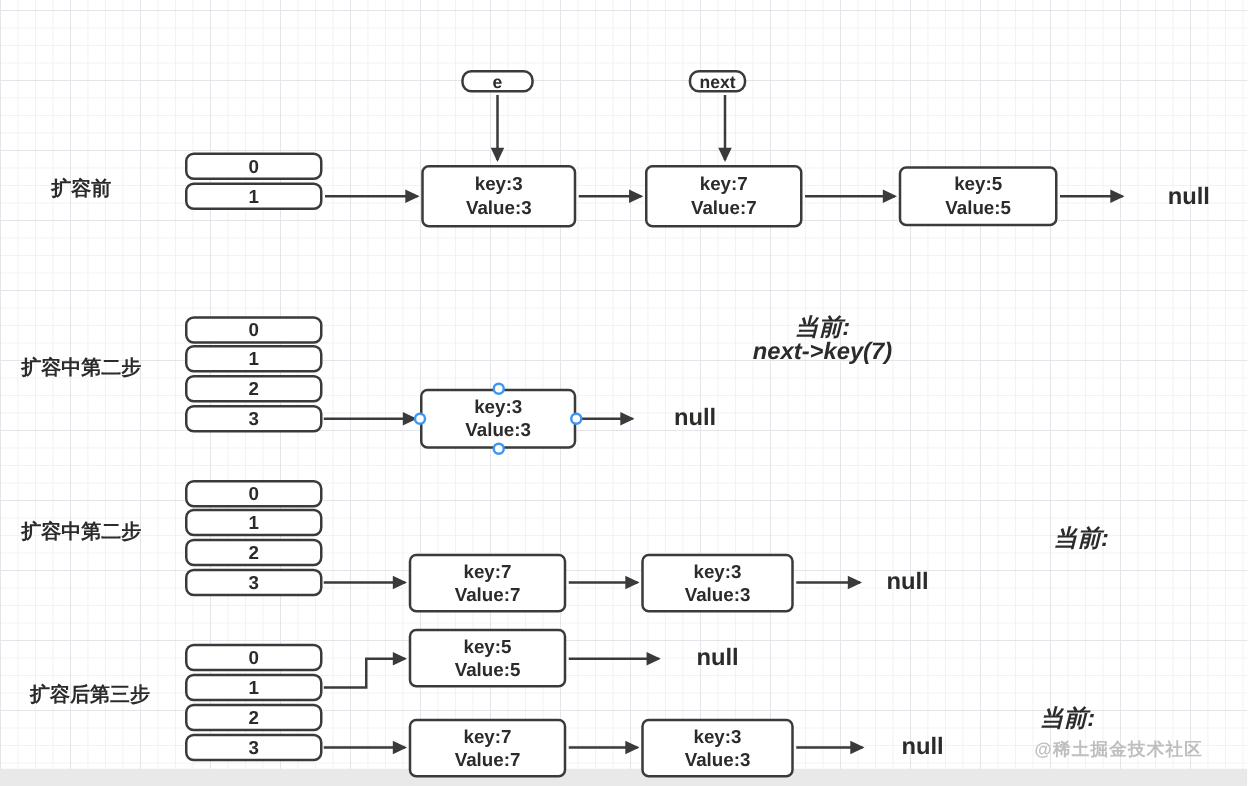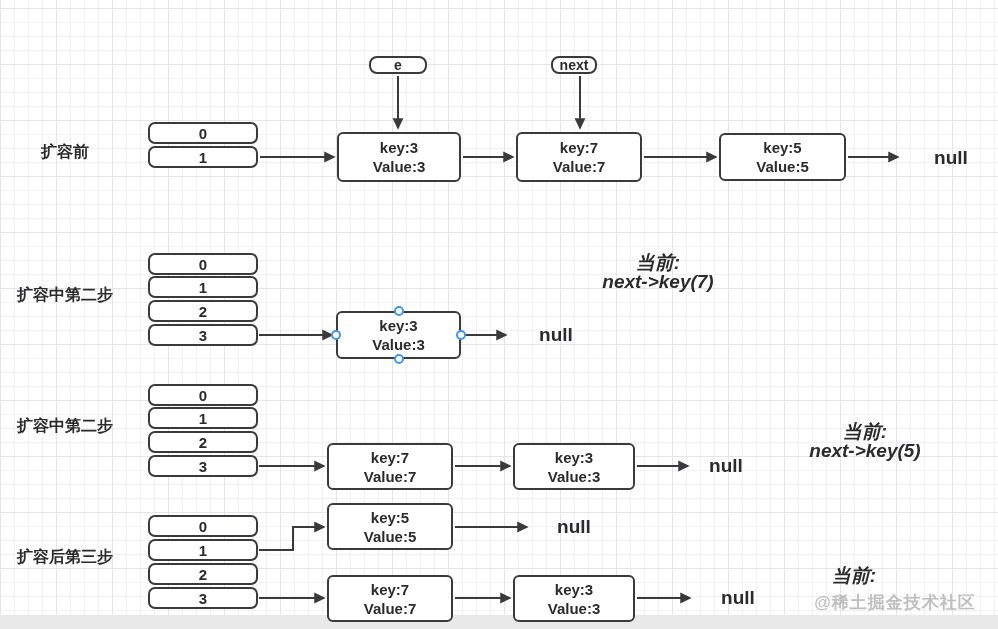--- a/index.html
+++ b/index.html
@@ -45,21 +45,21 @@
   .ann{
     position:absolute;z-index:4;width:170px;text-align:center;
     font-weight:bold;font-size:19px;line-height:18.5px;font-style:italic;
   }
   .handle{
     position:absolute;z-index:6;width:10px;height:10px;border-radius:50%;
     background:#ffffff;border:2px solid #3f96ef;box-sizing:border-box;
   }
   .watermark{
     position:absolute;z-index:2;width:190px;text-align:center;
-    font-weight:600;font-size:17px;color:#aaaaaa;opacity:.75;letter-spacing:1px;
+    font-weight:600;font-size:14px;color:#aaaaaa;opacity:.75;letter-spacing:1px;
   }
   .bottom-strip{position:absolute;left:0;width:998px;z-index:1;background:#e9e9e9;}
 </style>
 </head>
 <body>
 
 <div class="canvas">
 
   <svg class="arrows" width="998" height="629">
     <defs>
@@ -92,21 +92,21 @@
   <div class="tag" style="left:369px;top:56px;width:58px;">
     <span>e</span>
   </div>
   <div class="tag" style="left:551px;top:56px;width:46px;">
     <span>next</span>
   </div>
 
   <div class="rowlabel" style="left:10px;top:143px;">扩容前</div>
   <div class="rowlabel" style="left:10px;top:286px;">扩容中第二步</div>
   <div class="rowlabel" style="left:10px;top:417px;">扩容中第二步</div>
-  <div class="rowlabel" style="left:10px;top:548px;">扩容后第三步</div>
+  <div class="rowlabel" style="left:10px;top:548px;text-align:right;">扩容后第三步</div>
 
   <div class="slotstack" style="left:148px;top:122px;width:110px;height:46px;">
     <div class="slot" style="top:0;">
         <span>0</span>
       </div>
     <div class="slot" style="top:24px;">
         <span>1</span>
       </div>
   </div>
 
@@ -174,21 +174,20 @@
     <div>Value:7</div>
   </div>
   <div class="node" style="left:513px;top:443px;width:122px;height:47px;">
     <div>key:3</div>
     <div>Value:3</div>
   </div>
   <div class="nulltext" style="left:696px;top:456px;">null</div>
 
   <div class="ann" style="left:780px;top:423px;">
     <div>当前:</div>
-    <div>next-&gt;key(5)</div>
   </div>
 
   <div class="slotstack" style="left:148px;top:515px;width:110px;height:94px;">
     <div class="slot" style="top:0;">
         <span>0</span>
       </div>
     <div class="slot" style="top:24px;">
         <span>1</span>
       </div>
     <div class="slot" style="top:48px;">

